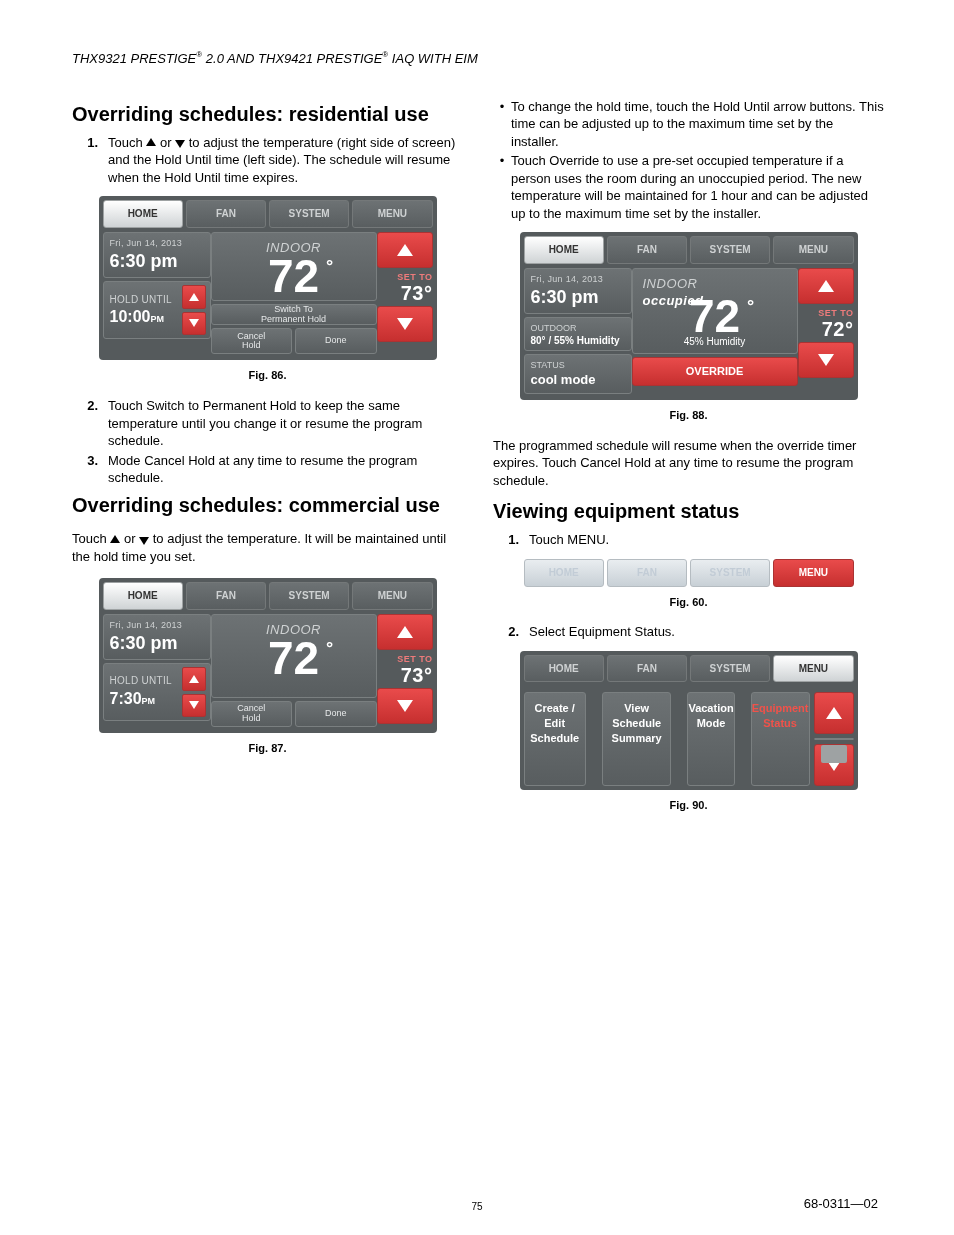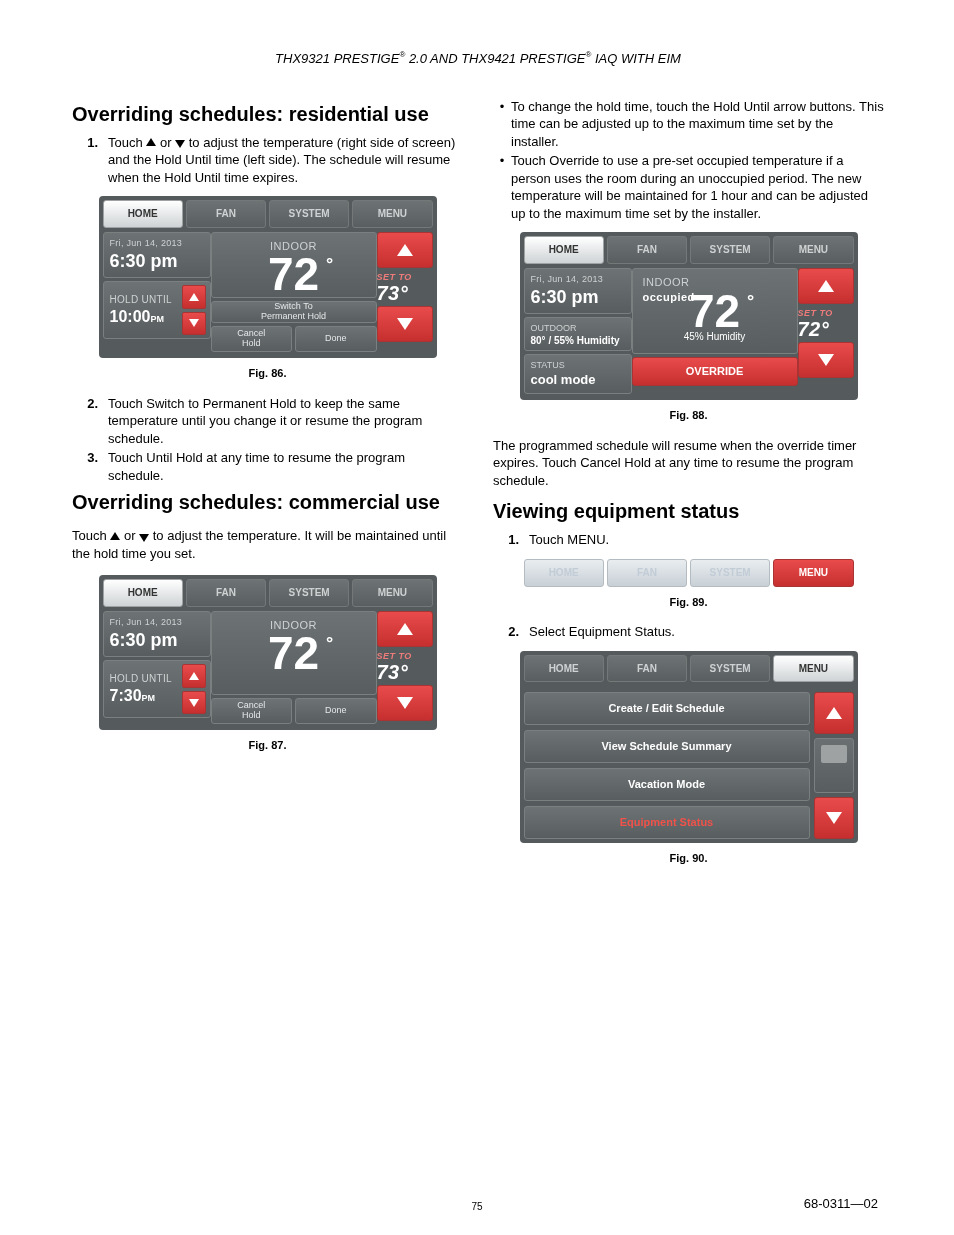--- a/index.html
+++ b/index.html
@@ -10,21 +10,21 @@
     font-family: Arial, Helvetica, sans-serif;
     color: #000;
     background: #fff;
     position: relative;
     box-sizing: border-box;
     padding: 50px 70px 40px 72px;
     font-size: 13px;
     line-height: 1.35;
   }
   .running-header {
-    text-align: center;
+    text-align: left;
     font-style: italic;
     font-size: 13px;
     margin-bottom: 28px;
     position: relative;
   }
   .reg-mark {
     font-style: normal;
     font-size: 8px;
     vertical-align: super;
     position: relative;
@@ -166,22 +166,23 @@
     position: absolute;
     top: 2px;
     right: -14px;
   }
   .mid-temp {
     text-align: center;
     padding: 6px 0 2px 0;
     position: relative;
   }
   .mid-temp .label {
-    font-size: 11px;
+    font-size: 13px;
     letter-spacing: 0.5px;
+    font-style: italic;
   }
   .action-row {
     display: flex;
     gap: 3px;
     height: 26px;
   }
   .action-btn {
     flex: 1;
     background: linear-gradient(#6d7274, #585d5f);
     border: 1px solid #7a7f80;
@@ -210,26 +211,25 @@
     border-right: 8px solid transparent;
     border-bottom: 12px solid #fff;
   }
   .tri-down {
     width: 0; height: 0;
     border-left: 8px solid transparent;
     border-right: 8px solid transparent;
     border-top: 12px solid #fff;
   }
   .set-to {
-    text-align: left;
+    text-align: right;
     font-size: 9px;
     color: #ee7b7b;
     font-weight: bold;
     letter-spacing: 0.5px;
-    font-style: italic;
   }
   .set-to .v {
     font-size: 20px;
     color: #fff;
     display: block;
     line-height: 1;
   }
   .hold-card {
     background: linear-gradient(#6d7274, #585d5f);
     border: 1px solid #7a7f80;
@@ -323,22 +323,21 @@
     padding: 4px;
     color: #fff;
   }
   .menu90 .body90 {
     display: flex;
     gap: 4px;
   }
   .menu90 .list90 {
     flex: 1;
     display: flex;
-    flex-direction: column;
-    gap: 5px;
+    gap: 16px;
     padding-top: 8px;
   }
   .menu90 .list90 .item {
     background: linear-gradient(#6d7274, #585d5f);
     border: 1px solid #7a7f80;
     border-radius: 3px;
     text-align: center;
     font-size: 11px;
     font-weight: bold;
     padding: 8px 0;
@@ -478,21 +477,21 @@
     </div>
     <div class="fig-cap">Fig. 86.</div>
 
     <ol class="num">
       <li>
           <span class="n">2.</span>
           <span>Touch Switch to Permanent Hold to keep the same temperature until you change it or resume the program schedule.</span>
         </li>
       <li>
           <span class="n">3.</span>
-          <span>Touch Until Hold at any time to resume the program schedule.</span>
+          <span>Mode Cancel Hold at any time to resume the program schedule.</span>
         </li>
     </ol>
 
     <h2 class="section">Overriding schedules: commercial use</h2>
     <p>Touch <span class="inline-tri-up"></span> or <span class="inline-tri-down"></span> to adjust the temperature. It will be maintained until the hold time you set.</p>
 
     <div class="tstat">
       <div class="tabs">
         <div class="tab active">HOME</div>
         <div class="tab">FAN</div>
@@ -619,21 +618,21 @@
           <span>Touch MENU.</span>
         </li>
     </ol>
 
     <div class="bar89">
       <div class="tab">HOME</div>
       <div class="tab">FAN</div>
       <div class="tab">SYSTEM</div>
       <div class="tab red-active">MENU</div>
     </div>
-    <div class="fig-cap">Fig. 89.</div>
+    <div class="fig-cap">Fig. 60.</div>
 
     <ol class="num">
       <li>
           <span class="n">2.</span>
           <span>Select Equipment Status.</span>
         </li>
     </ol>
 
     <div class="menu90">
       <div class="tabs" style="display:flex;gap:3px;margin-bottom:2px">

